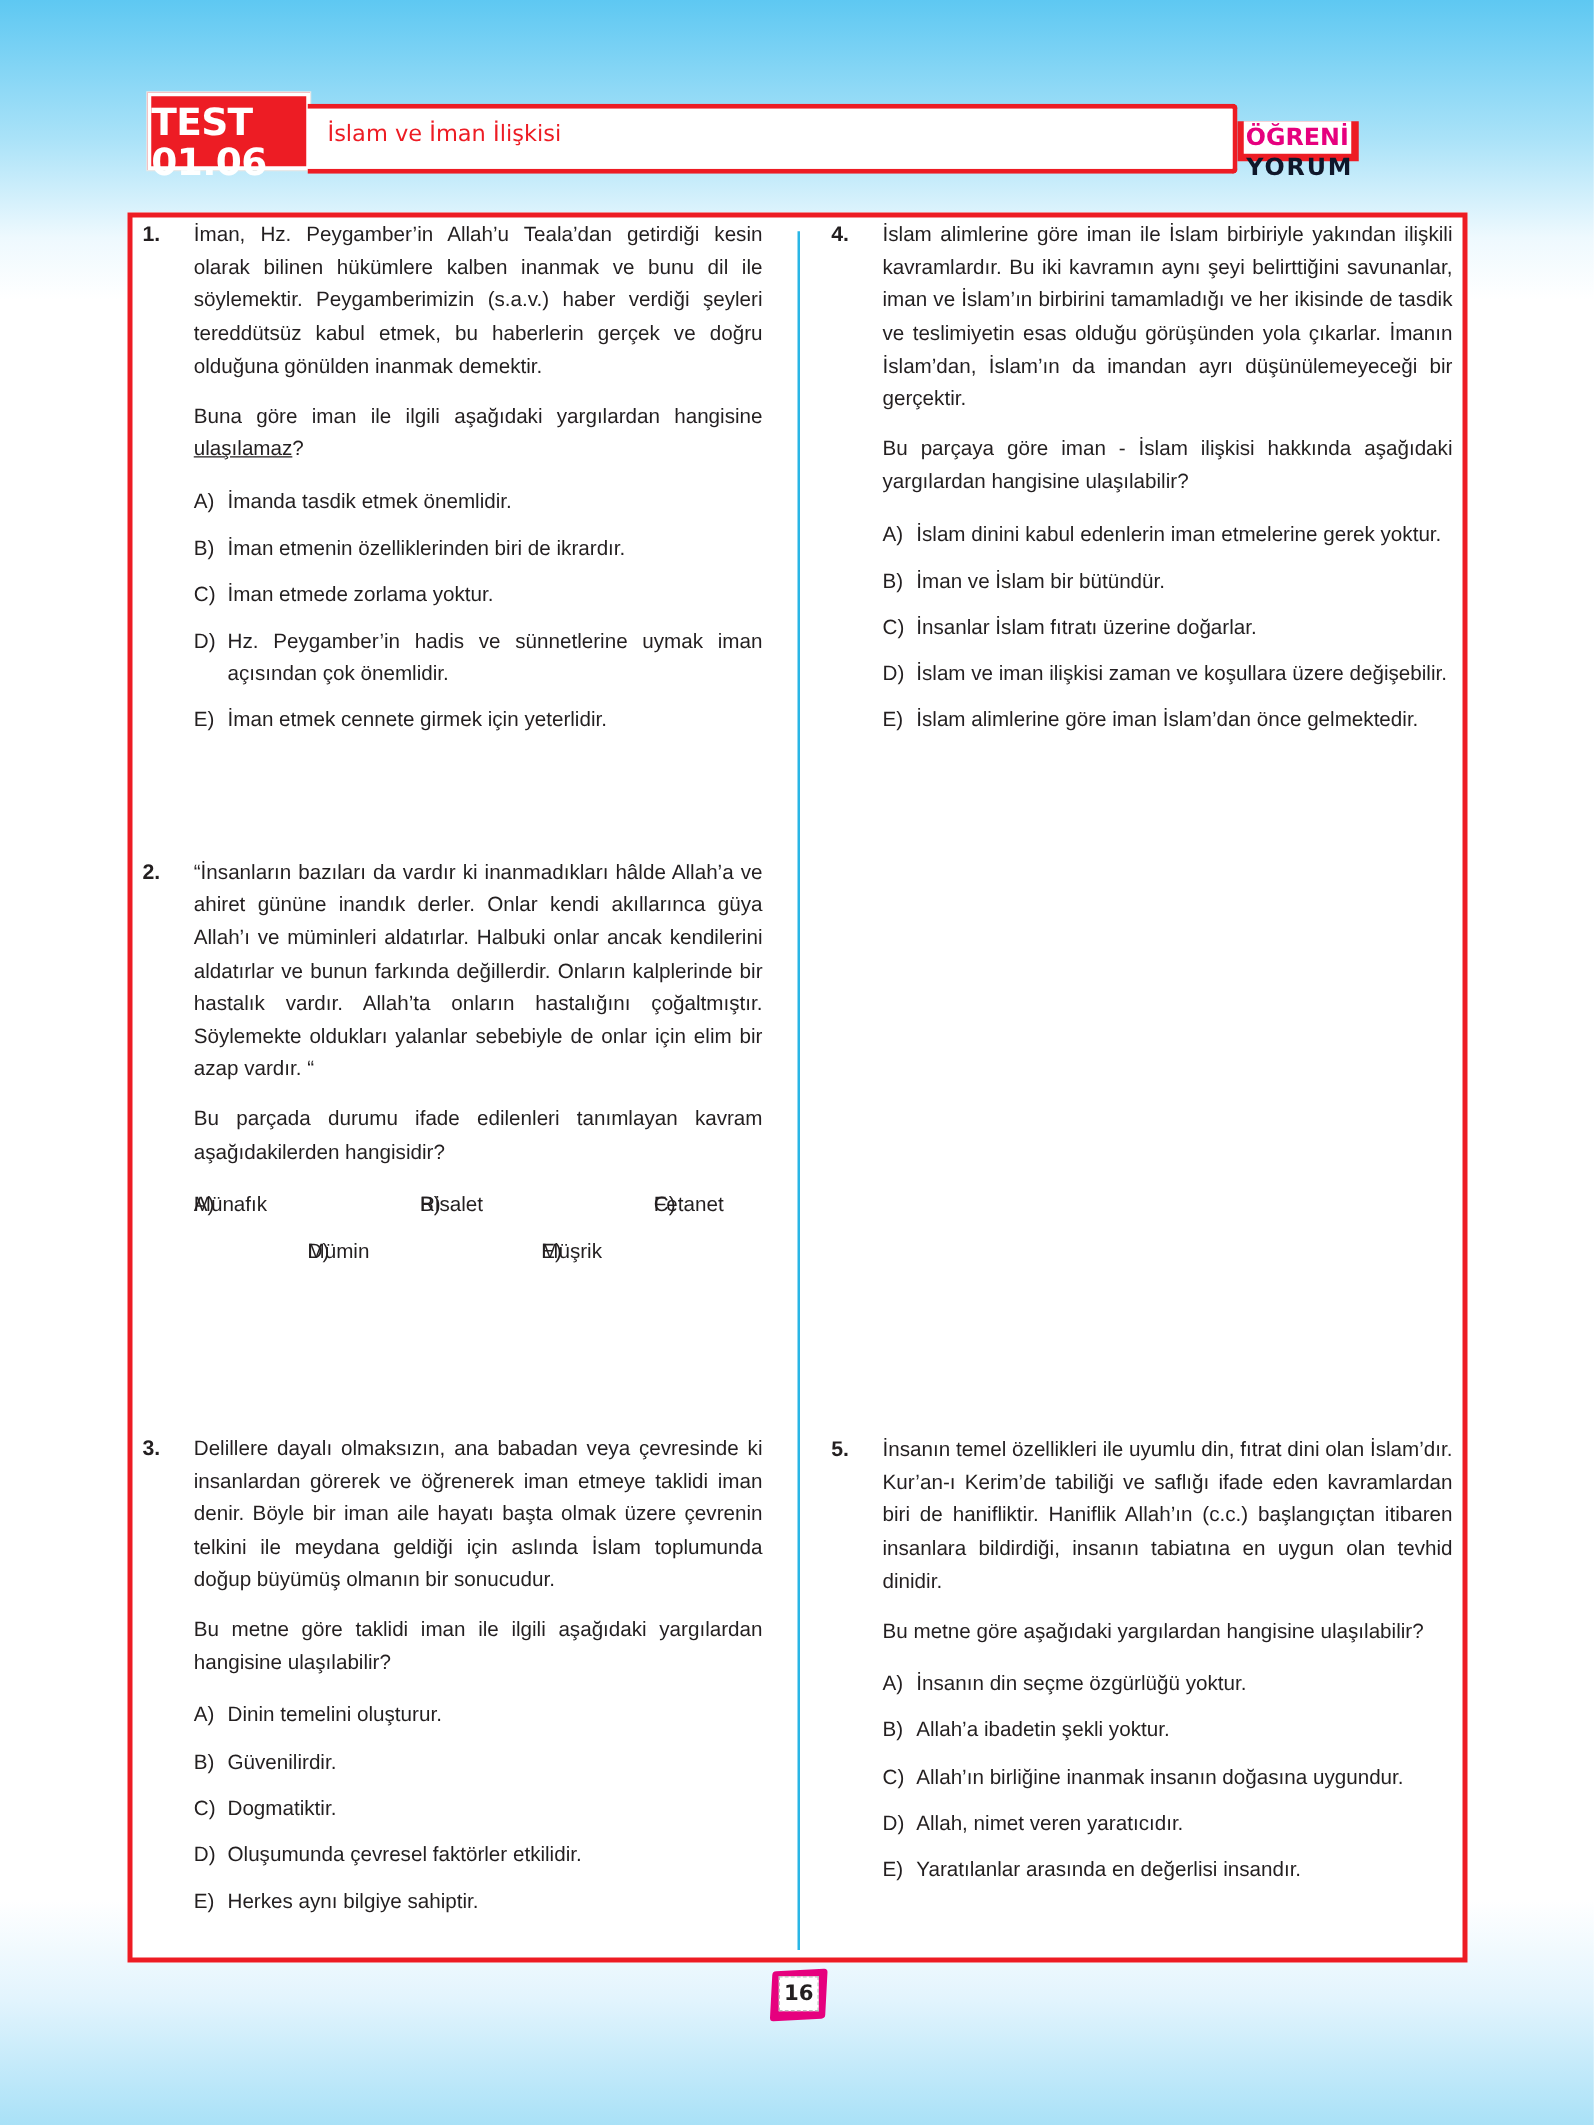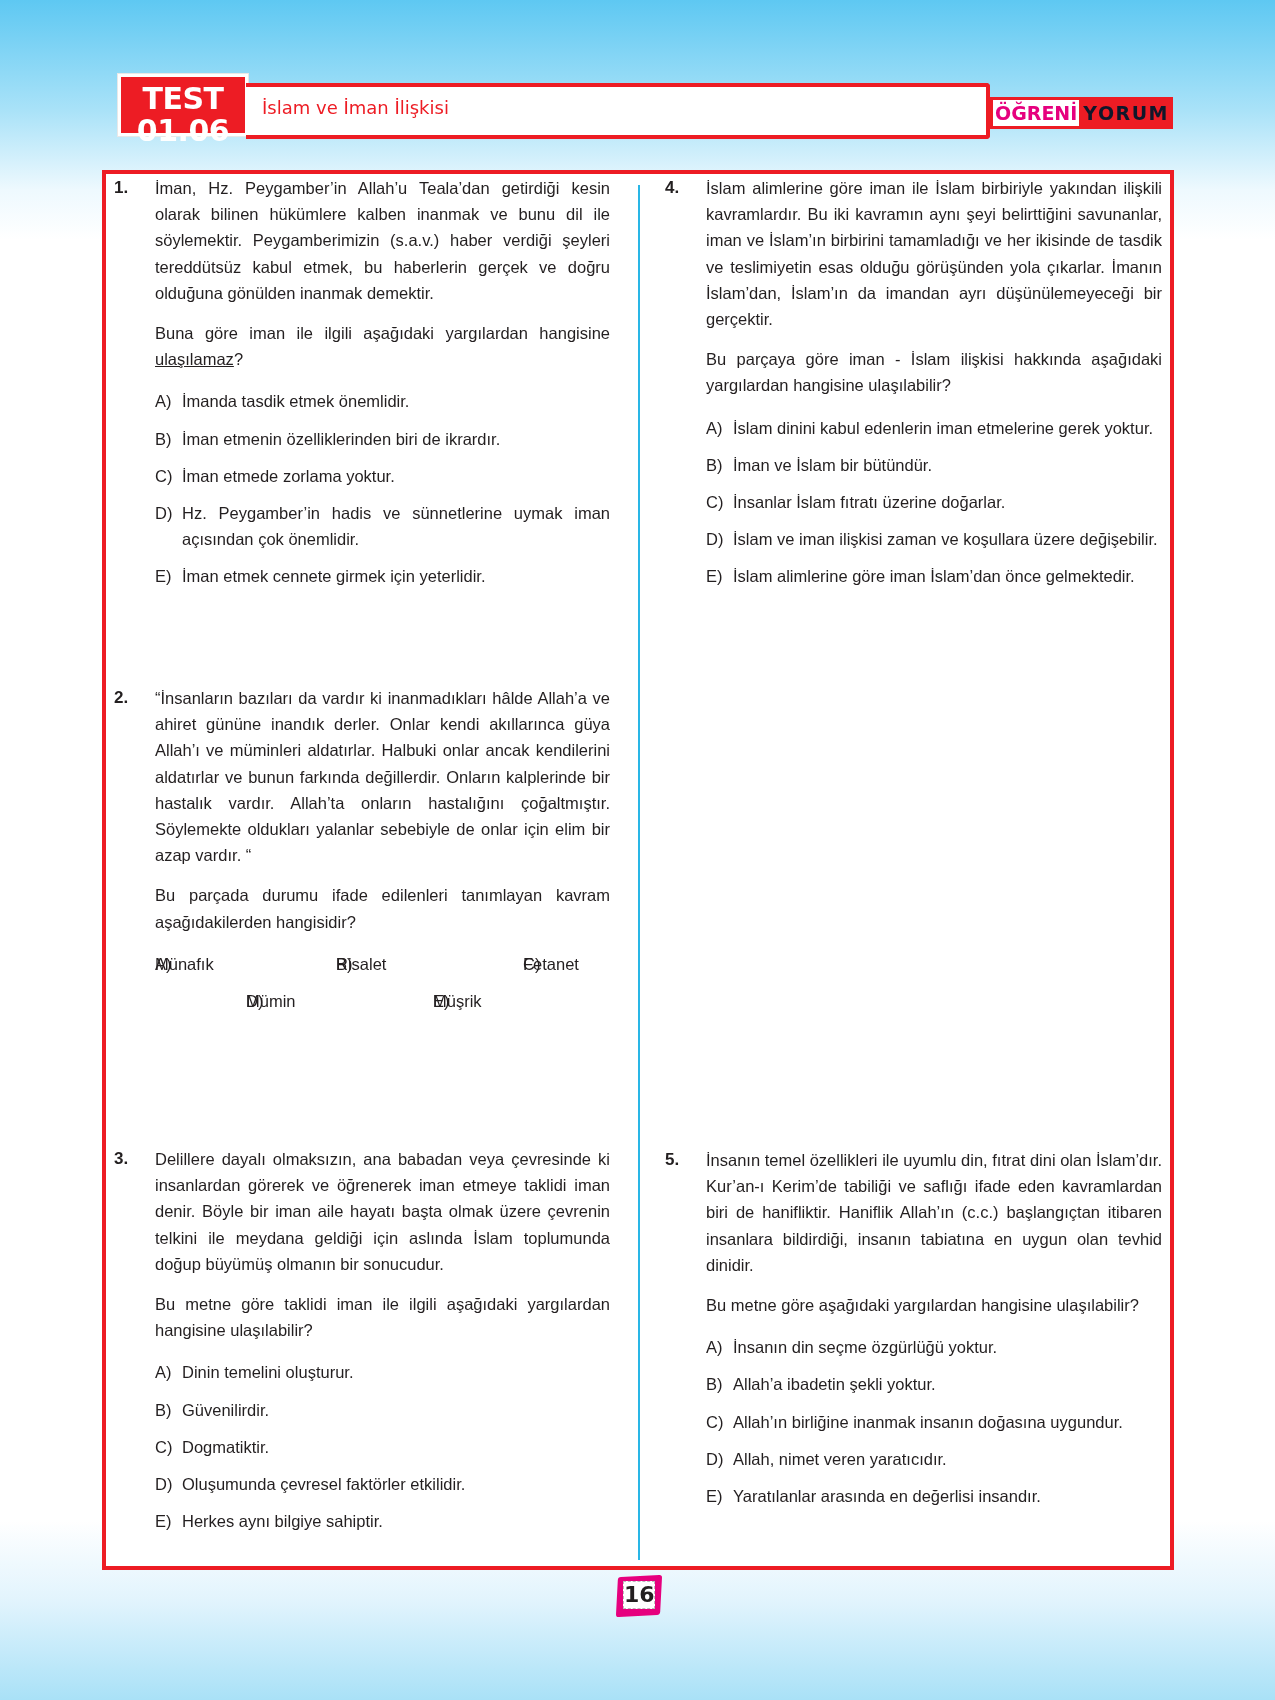--- a/index.html
+++ b/index.html
@@ -6,37 +6,37 @@
   body {
     width: 1275px; height: 1700px; position: relative; overflow: hidden;
     background: linear-gradient(to bottom, #5ec8f2 0px, #a9e2f8 110px, #eef9fe 190px, #ffffff 240px, #ffffff 1520px, #e2f4fd 1600px, #a9e1f7 1700px);
     font-family: "Liberation Sans", sans-serif;
     color: #231f20;
   }
   .test-badge {
     position: absolute; left: 118px; top: 74px; width: 130px; height: 62px;
     background: #ed1c24; border: 3px solid #ffffff; box-shadow: 0 0 0 1px #e8e8e8;
     color: #fff; font-family: "DejaVu Sans", sans-serif; font-weight: bold;
-    text-align: center; line-height: 32px; font-size: 30px; padding-top: 6px; box-sizing: border-box;
+    line-height: 32px; font-size: 30px; padding-top: 6px; box-sizing: border-box;
     letter-spacing: -0.5px;
   }
   .test-badge span { display: block; }
   .title-bar {
     position: absolute; left: 246px; top: 83px; width: 744px; height: 56px;
     background: #fff; border: 4px solid #ed1c24; border-left: none; border-radius: 0 4px 4px 0;
     box-sizing: border-box;
   }
   .title-text {
     position: absolute; left: 16px; top: 10px; font-family: "DejaVu Sans", sans-serif;
     font-size: 18px; color: #ed1c24; letter-spacing: 0px;
   }
   .brand {
     position: absolute; left: 990px; top: 97px; height: 32px; background: #ed1c24;
     display: flex; align-items: center; padding: 0 4px 0 3px; box-sizing: border-box;
-    font-family: "DejaVu Sans", sans-serif; font-weight: bold; font-size: 19px;
+    font-family: "DejaVu Sans", sans-serif; font-weight: bold; font-size: 19px; flex-direction: column;
   }
   .brand .b1 { background: #fff; color: #e6007e; padding: 1px 2px; line-height: 24px; }
   .brand .b2 { color: #0f172a; padding-left: 4px; letter-spacing: 1.5px; }
   .main-frame {
     position: absolute; left: 102px; top: 170px; width: 1072px; height: 1400px;
     border: 4px solid #ed1c24; box-sizing: border-box; background: #fff;
   }
   .col-divider {
     position: absolute; left: 638px; top: 185px; width: 2px; height: 1375px; background: #29b6e6;
   }
@@ -55,21 +55,21 @@
   .grid-opts span { position: absolute; }
   .page-num {
     position: absolute; left: 617px; top: 1576px; width: 44px; height: 40px;
   }
   .page-num .bg {
     position: absolute; inset: 0; background: #e6007e; transform: skewX(-6deg) rotate(-3deg); border-radius: 3px;
   }
   .page-num .inner {
     position: absolute; left: 6px; top: 5px; width: 32px; height: 28px; background: #fff;
     border: 1px dashed #bbb; box-sizing: border-box;
-    font-family: "DejaVu Sans", sans-serif; font-weight: bold; font-size: 22px; text-align: center; line-height: 26px; color: #231f20;
+    font-family: "DejaVu Sans", sans-serif; font-weight: bold; font-size: 17px; text-align: center; line-height: 26px; color: #231f20;
   }
 </style>
 </head>
 <body>
 
 <div class="test-badge">
   <span>TEST</span>
   <span>01.06</span>
 </div>
 <div class="title-bar">

